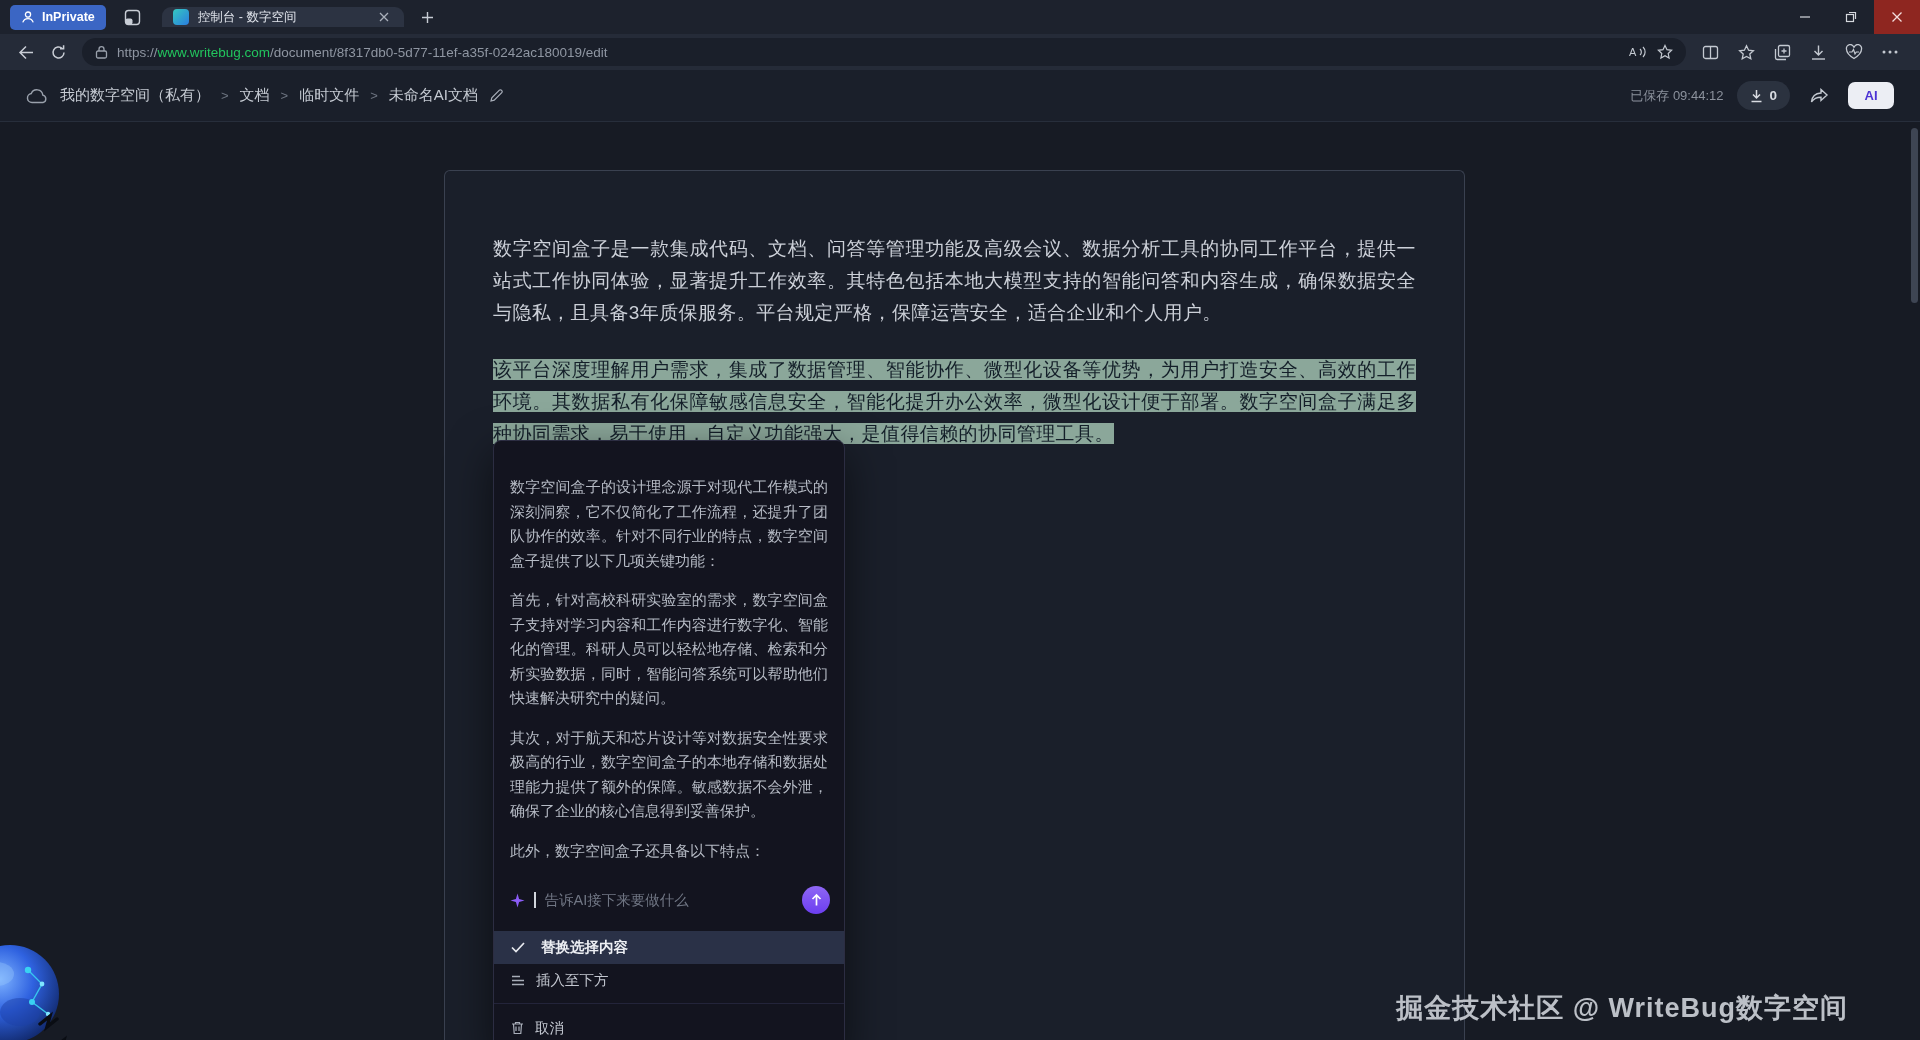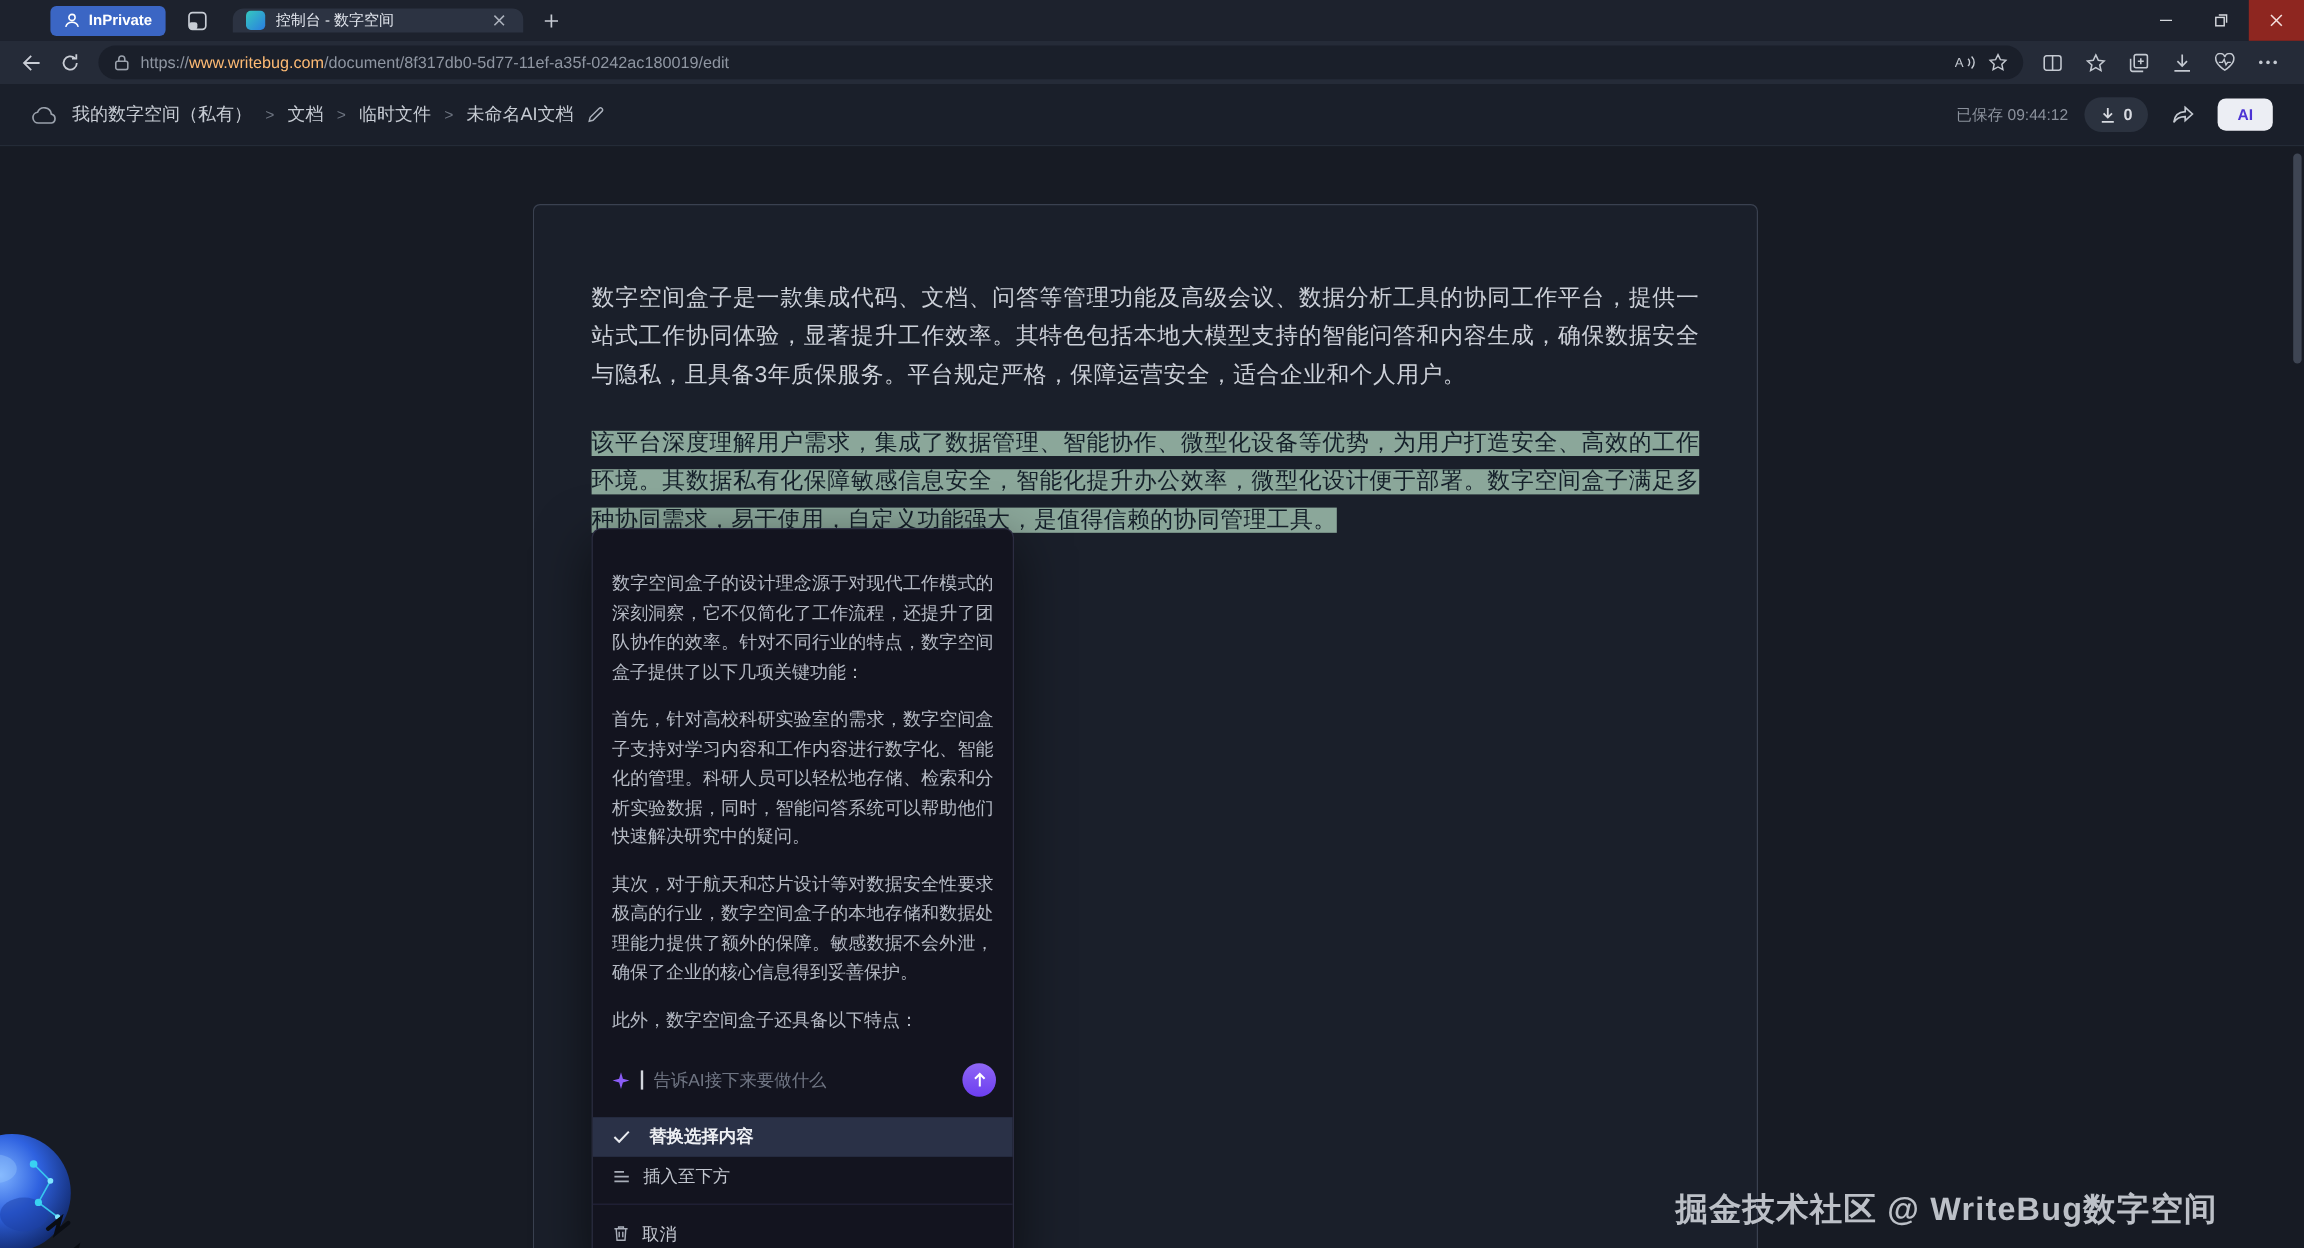--- a/index.html
+++ b/index.html
@@ -7,21 +7,21 @@
   body {
     background:#171b24;
     font-family:"Liberation Sans", sans-serif;
     position:relative;
     color:#c9cdd5;
   }
   svg { display:block; }
 
   
   .titlebar { height:34px; background:#1d222d; display:flex; align-items:flex-end; }
-  .titlebar-left { display:flex; align-items:center; height:100%;padding-left:32px; }
+  .titlebar-left { display:flex; align-items:center; height:100%; }
   .inprivate-pill {
     margin-left:10px; height:25px; background:#3b66c4; border-radius:5px;
     color:#fff; font-size:12.5px; font-weight:bold;
     display:flex; align-items:center; gap:7px; padding:0 11px; align-self:center;
   }
   .workspace-btn { margin-left:12px; align-self:center; display:flex; align-items:center; justify-content:center; width:30px; height:26px; border-radius:5px; }
   .tab {
     margin-left:14px; height:20px; width:242px; background:#2c3342;
     border-radius:9px 9px 0 0; display:flex; align-items:center; gap:9px; padding:0 11px;
   }
@@ -34,21 +34,21 @@
   .win-btn.close { background:#8e2620; }
 
   
   .navbar { height:36px; background:#252b38; display:flex; align-items:center; padding:0 10px; }
   .nav-icon { width:32px; height:30px; display:flex; align-items:center; justify-content:center; border-radius:6px; flex:none; }
   .addressbar {
     flex:1; height:28px; margin:0 8px; background:#1a1f2a; border-radius:14px;
     display:flex; align-items:center; gap:9px; padding:0 13px; min-width:0;
   }
   .url-text { flex:1; font-size:13.5px; color:#8f96a2; white-space:nowrap; overflow:hidden; }
-  .url-text .host { color:#fdba74; }
+  .url-text .host { color:#22c55e; }
   .addr-right { display:flex; align-items:center; gap:10px; flex:none; }
   .toolbar-cluster { display:flex; align-items:center; gap:4px; padding-right:4px; }
 
   
   .page-header {
     height:52px; background:#1a1f2a; border-bottom:1px solid #272e3b;
     display:flex; align-items:center; padding:0 26px; gap:12px;
   }
   .breadcrumb { display:flex; align-items:center; gap:11px; font-size:15px; color:#c6cbd3; }
   .crumb { white-space:nowrap; }

